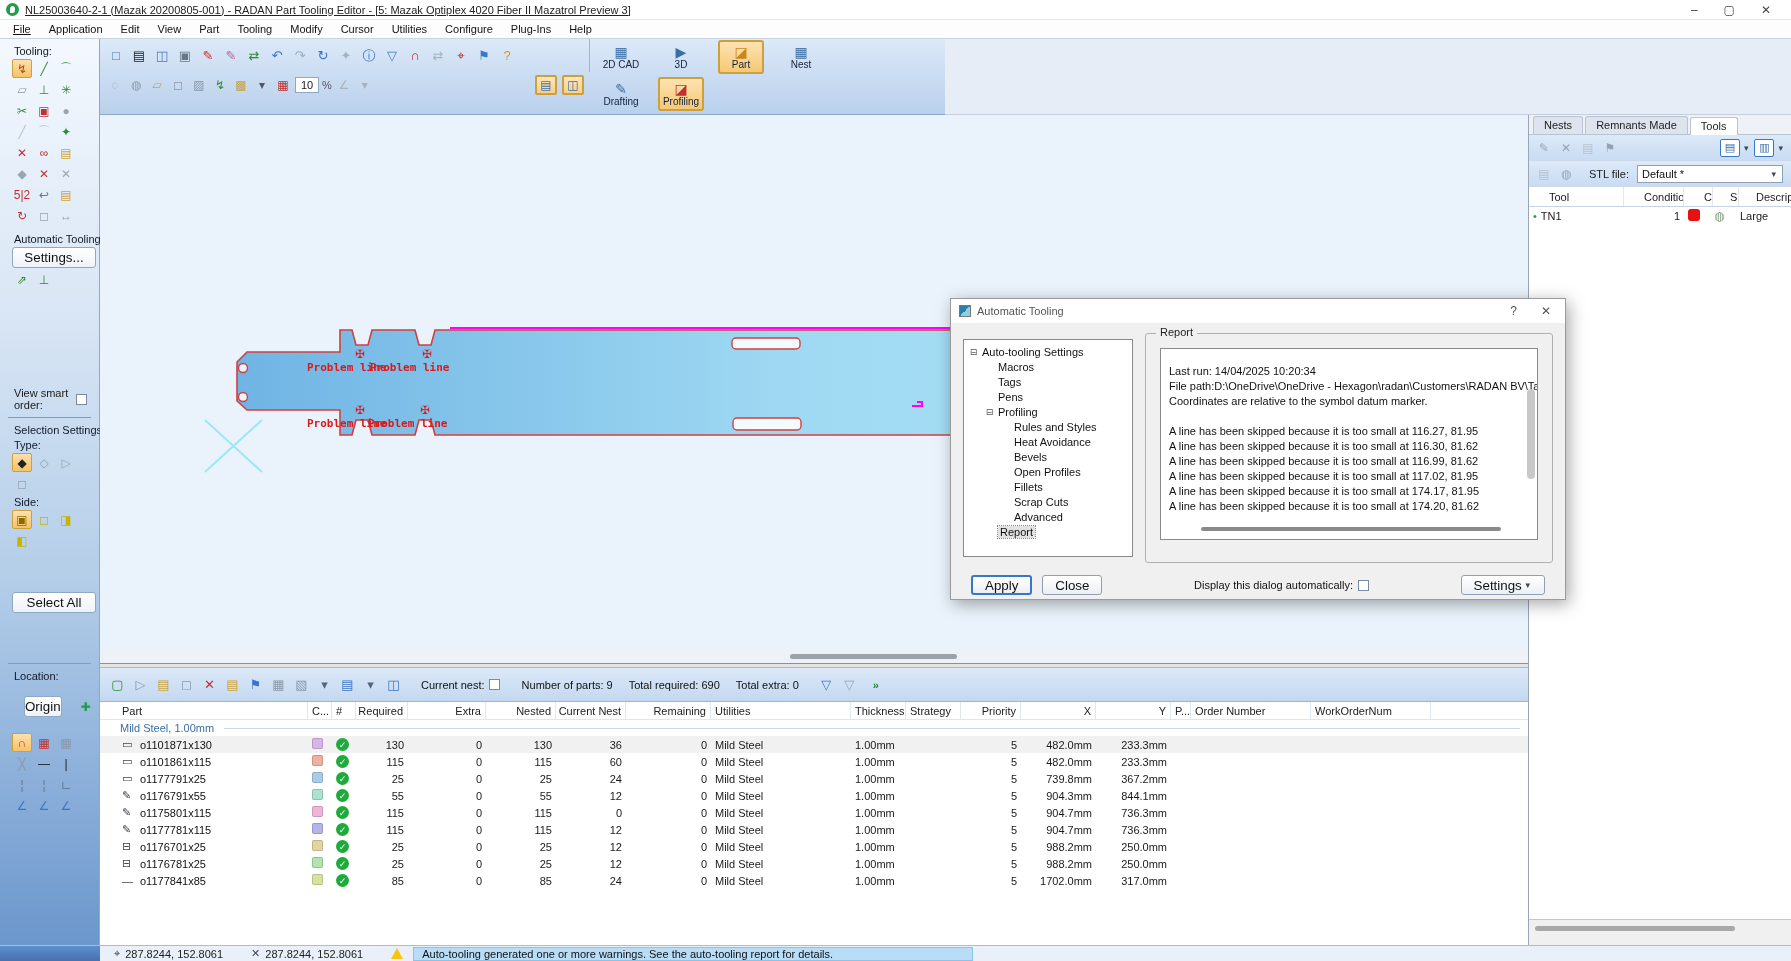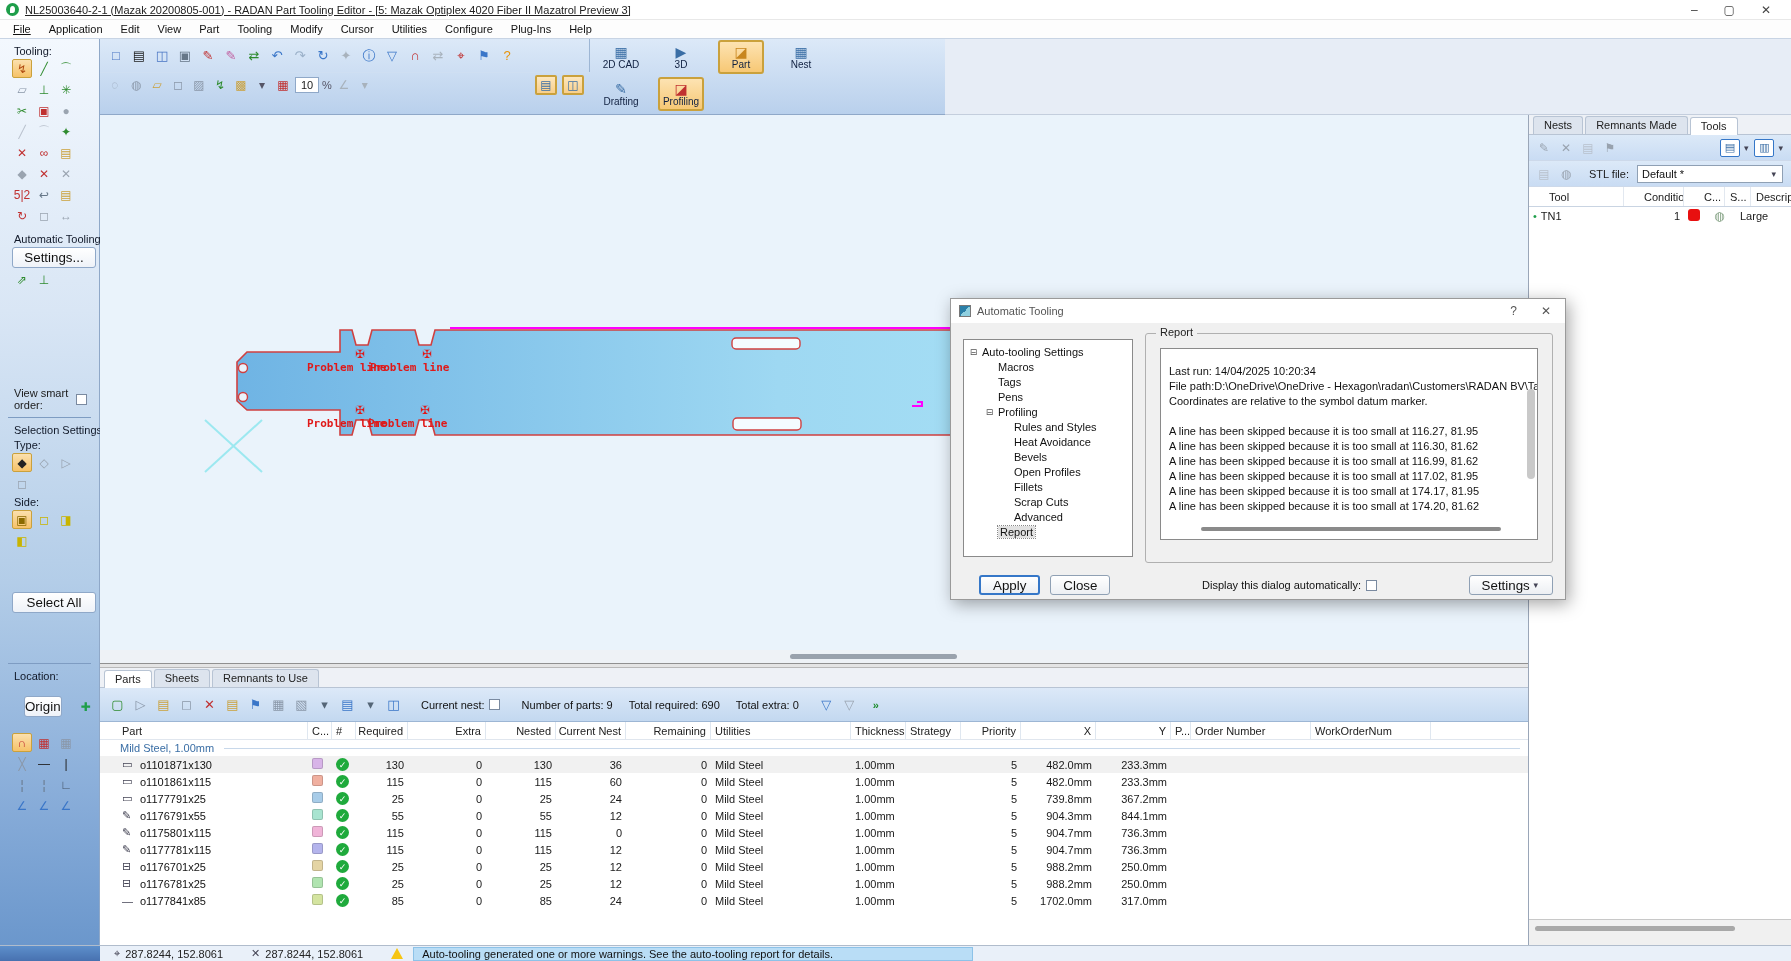--- a/index.html
+++ b/index.html
@@ -102,21 +102,21 @@
   .rp-tb{height:26px;background:linear-gradient(#dce9f8,#c9dcf3);display:flex;align-items:center;padding-left:6px;gap:4px;
     border-bottom:1px solid #cdd9ea;}
   .rp-tb .tbi{width:18px;height:18px;font-size:12px;}
   .viewbtn{width:20px;height:18px;border:1px solid #3577c8;background:#fff;display:flex;align-items:center;
     justify-content:center;color:#3a6ea5;font-size:11px;border-radius:2px;}
   .ddarrow{color:#445;font-size:9px;margin:0 2px 0 0;}
   .combo{height:18px;background:#fff;border:1px solid #8fa0b4;display:flex;align-items:center;flex:1;margin-right:8px;
     padding:0 4px;justify-content:space-between;color:#111;}
   .rp-hdr{display:grid;grid-template-columns:95px 60px 26px 26px 56px;height:20px;align-items:center;
     border-bottom:1px solid #c9d4e2;color:#222;}
-  .rp-hdr > div{padding:0 20px;border-right:1px solid #e2e8f0;height:100%;display:flex;align-items:center;white-space:nowrap;overflow:hidden;}
+  .rp-hdr > div{padding:0 8px;border-right:1px solid #e2e8f0;height:100%;display:flex;align-items:center;white-space:nowrap;overflow:hidden;margin-left:12px;}
   .rp-row{display:grid;grid-template-columns:95px 60px 26px 26px 56px;height:18px;align-items:center;}
   .rp-row > div{padding:0 4px;white-space:nowrap;}
   .bullet{color:#1e9e4a;margin-right:4px;}
   .toolsw{width:12px;height:12px;background:#e81010;border-radius:3px;display:inline-block;}
   .globe{color:#7a9a7a;font-size:12px;}
   .rp-scroll{position:absolute;left:6px;bottom:14px;width:200px;height:5px;background:#a8a8a8;border-radius:3px;}
   .rp-foot{position:absolute;left:0;bottom:0;width:100%;height:26px;background:#f0f0f0;border-top:1px solid #c8c8c8;}
 
   
   .statusbar{position:absolute;left:0;top:945px;width:1791px;height:16px;background:#e9f0f9;
@@ -142,21 +142,21 @@
   .tnode.lvl-0{padding-left:2px;}
   .tnode.lvl-1{padding-left:18px;}
   .tnode.lvl-2{padding-left:34px;}
   .tnode .tlabel.sel{background:#e2e2e2;outline:1px dotted #888;padding:0 2px;}
   .groupbox{position:absolute;left:194px;top:34px;width:408px;height:230px;border:1px solid #b0b0b0;border-radius:3px;}
   .groupbox .legend{position:absolute;left:10px;top:-8px;background:#f0f0f0;padding:0 4px;color:#222;}
   .report{position:absolute;left:14px;top:14px;right:14px;bottom:22px;background:#fff;border:1px solid #8a8a8a;overflow:hidden;}
   .rline{height:15px;line-height:15px;padding:0 8px;white-space:nowrap;color:#111;}
   .vscroll{position:absolute;right:2px;top:40px;width:8px;height:90px;background:#c9c9c9;border-radius:4px;}
   .hscroll{position:absolute;left:40px;bottom:8px;width:300px;height:4px;background:#8a8a8a;border-radius:2px;}
-  .dlg-buttons{position:absolute;left:8px;top:272px;width:100%;height:28px;display:flex;align-items:center;padding:0 20px;}
+  .dlg-buttons{position:absolute;left:0;top:272px;width:100%;height:28px;display:flex;align-items:center;padding:0 20px;}
   .btn{height:20px;padding:0 12px;background:linear-gradient(#ffffff,#eceff3);border:1px solid #8fa0b4;
     border-radius:3px;display:flex;align-items:center;justify-content:center;color:#111;}
   .btn.default{border:2px solid #3577c8;}
   .dlg-check{margin-left:auto;display:flex;align-items:center;gap:5px;color:#111;}
   .dlg-settings{margin-left:auto;display:flex;}
 
   svg text{font-family:"DejaVu Sans Mono","Liberation Mono",monospace;}
 </style>
 </head>
 <body>
@@ -382,25 +382,20 @@
         <text x="268" y="312">Problem line</text>
       </g>
     </svg>
   </div>
   <div class="canvas-hscroll">
     <span class="thumb"></span>
   </div>
   <div class="splitter"></div>
 
   <div class="bottom-panel">
-    <div class="bp-tabs">
-        <span class="tab active">Parts</span>
-        <span class="tab">Sheets</span>
-        <span class="tab">Remnants to Use</span>
-      </div>
     <div class="bp-toolbar">
       <span style="display:flex;gap:4px;align-items:center">
           <span class="tbi" style="color: rgb(46, 139, 46);">▢</span>
           <span class="tbi" style="color: rgb(138, 151, 168);">▷</span>
           <span class="tbi" style="color: rgb(202, 161, 60);">▤</span>
           <span class="tbi" style="color: rgb(138, 151, 168);">◻</span>
           <span class="tbi" style="color: rgb(192, 48, 48);">✕</span>
           <span class="tbi" style="color: rgb(202, 161, 60);">▤</span>
           <span class="tbi" style="color: rgb(58, 118, 200);">⚑</span>
           <span class="tbi" style="color: rgb(138, 151, 168);">▦</span>

